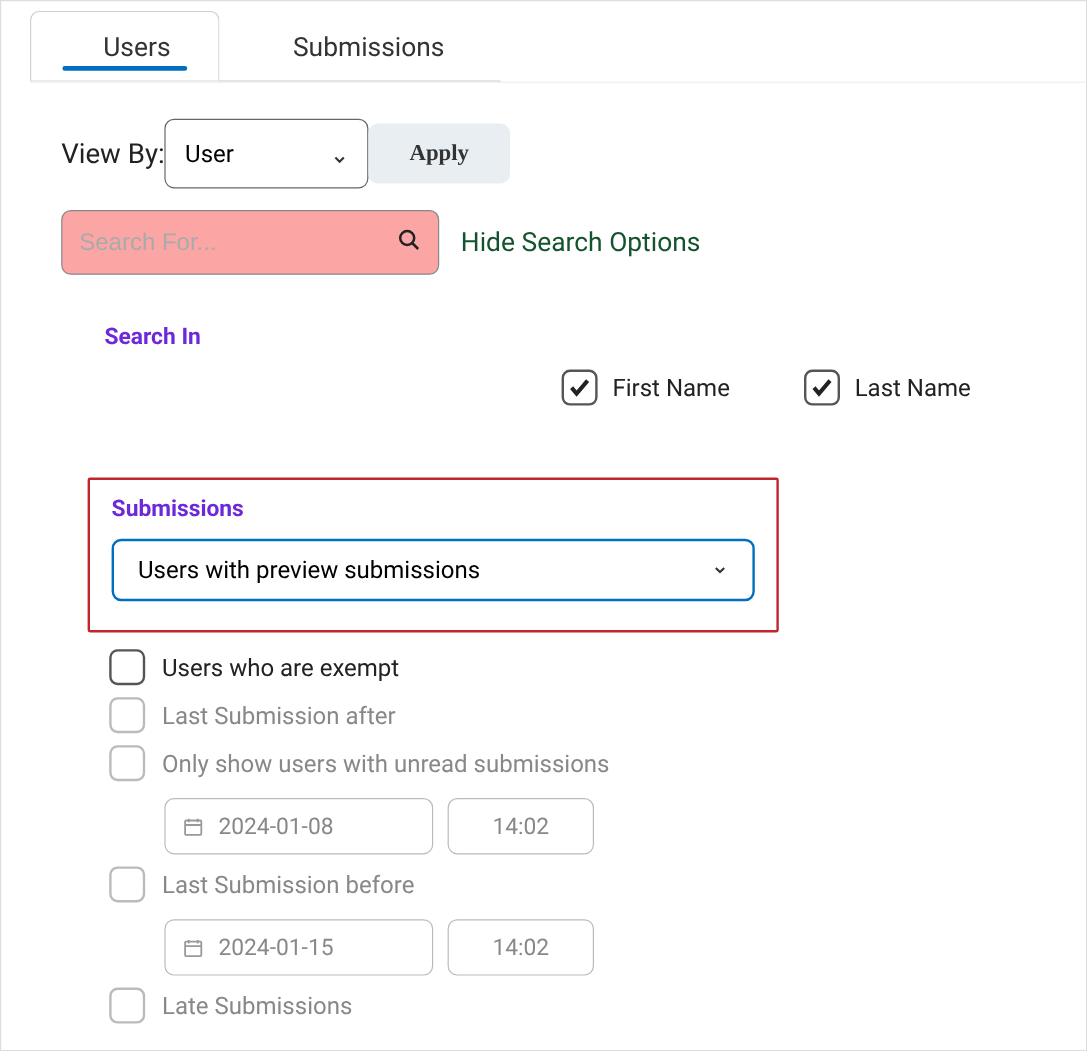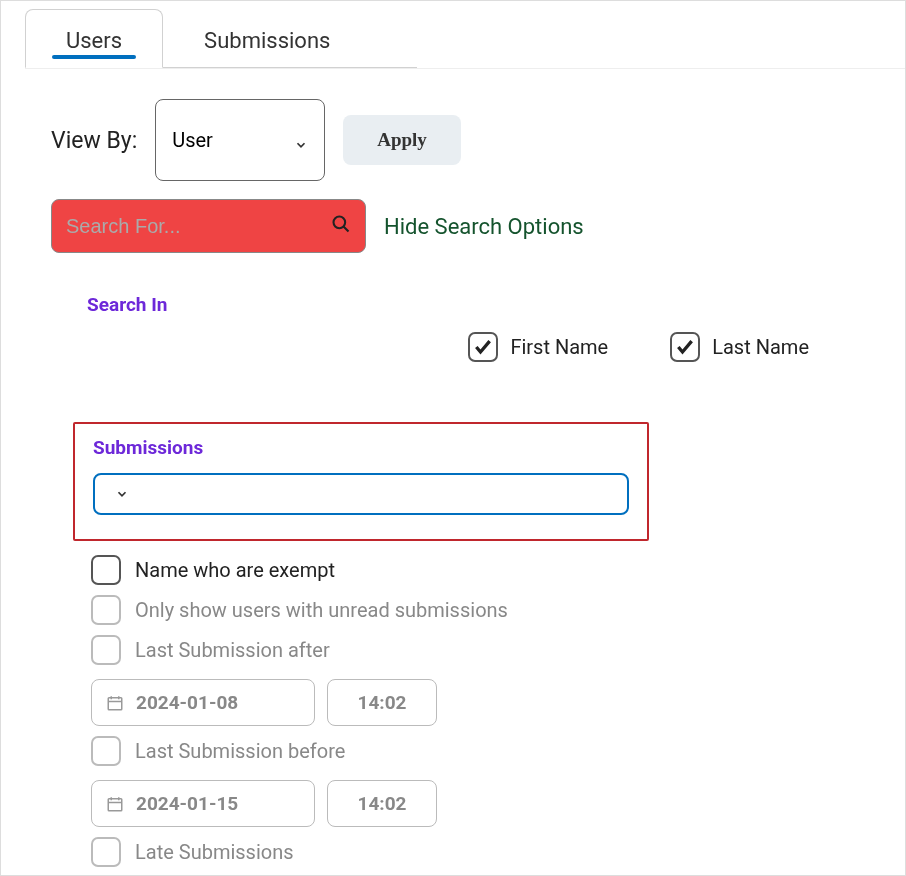--- a/index.html
+++ b/index.html
@@ -11,21 +11,21 @@
     border: 1px solid #ddd;
     position: relative;
   }
   .tabs {
     display: flex;
     padding-left: 24px;
     padding-top: 8px;
     font-size: 22px;
   }
   .tab {
-    padding: 18px 40px 14px 40px;
+    padding: 18px 40px 14px 60px;
     cursor: pointer;
     border: 1px solid transparent;
     border-bottom: none;
     position: relative;
     color: #333;
   }
   .tab.active {
     border: 1px solid #d1d1d1;
     border-top-left-radius: 8px;
     border-top-right-radius: 8px;
@@ -53,31 +53,31 @@
     border-top: 1px solid #eee;
     margin-top: 0px;
     margin-left: 24px;
   }
   .content {
     padding: 30px 50px;
   }
   .row {
     display: flex;
     align-items: center;
-    gap: 18px;
+    gap: 0;
     margin-bottom: 18px;
   }
   .viewby-label {
     font-size: 23px;
     color: #222;
   }
   .select-outline {
     border: 1px solid #666;
     border-radius: 8px;
-    padding: 28px 16px;
+    padding: 16px 16px;
     display: flex;
     align-items: flex-end;
     gap: 40px;
     font-size: 20px;
     background: #fff;
     cursor: pointer;
     min-width: 170px;
     justify-content: space-between;
   }
   .chevron-down {
@@ -99,21 +99,21 @@
   }
   .search-row {
     display: flex;
     align-items: center;
     gap: 18px;
     margin-bottom: 40px;
   }
   .search-box {
     border: 1px solid #888;
     border-radius: 8px;
-    background: #ef4444;
+    background: #fca5a5;
     display: flex;
     align-items: center;
     padding: 0 14px;
     height: 54px;
     width: 315px;
   }
   .search-input {
     border: none;
     outline: none;
     font-size: 20px;
@@ -208,37 +208,37 @@
   }
   .filter-item {
     display: flex;
     align-items: center;
     gap: 14px;
   }
   .date-row {
     display: flex;
     align-items: center;
     gap: 12px;
+    margin-left: 46px;
     margin-top: 4px;
-    font-weight: bold;
   }
   .date-box {
     border: 1px solid #bbb;
     border-radius: 8px;
     padding: 11px 14px;
     font-size: 19px;
     color: #888;
     display: flex;
     align-items: center;
     gap: 12px;
     background: #fff;
     pointer-events: none;
   }
   .date-box.wide { width: 224px; }
-  .date-box.narrow { width: 110px; justify-content: center; }
+  .date-box.narrow { width: 122px; justify-content: center; }
   .calendar-icon {
     width: 18px;
     height: 18px;
   }
 </style>
 </head>
 <body>
 
 <div class="tabs">
   <div class="tab active">
@@ -297,46 +297,47 @@
             <polyline points="4 12 9 18 20 5"></polyline>
           </svg>
       </div>
       <span class="check-label">Last Name</span>
     </div>
   </div>
 
   <div class="highlight-box">
     <div class="section-label">Submissions</div>
     <div class="select-blue">
+      <span>Users with preview submissions</span>
       <span class="chevron-down">
         <svg viewBox="0 0 24 24" fill="none" stroke="#333" stroke-width="3">
             <polyline points="6 9 12 15 18 9"></polyline>
           </svg>
       </span>
     </div>
   </div>
 
   <div class="filters">
     <div class="filter-item">
       <div class="checkbox">
         
       </div>
-      <span class="check-label">Name who are exempt</span>
+      <span class="check-label">Users who are exempt</span>
     </div>
     <div class="filter-item">
       <div class="checkbox disabled">
         
       </div>
+      <span class="check-label disabled">Last Submission after</span>
+    </div>
+    <div class="filter-item">
+      <div class="checkbox disabled">
+        
+      </div>
       <span class="check-label disabled">Only show users with unread submissions</span>
-    </div>
-    <div class="filter-item">
-      <div class="checkbox disabled">
-        
-      </div>
-      <span class="check-label disabled">Last Submission after</span>
     </div>
     <div class="date-row">
       <div class="date-box wide">
         <span class="calendar-icon">
           <svg viewBox="0 0 24 24" fill="#999">
               <rect x="3" y="5" width="18" height="16" rx="1" fill="none" stroke="#999" stroke-width="2"></rect>
               <line x1="3" y1="10" x2="21" y2="10" stroke="#999" stroke-width="2"></line>
               <line x1="7" y1="3" x2="7" y2="7" stroke="#999" stroke-width="2"></line>
               <line x1="17" y1="3" x2="17" y2="7" stroke="#999" stroke-width="2"></line>
             </svg>

